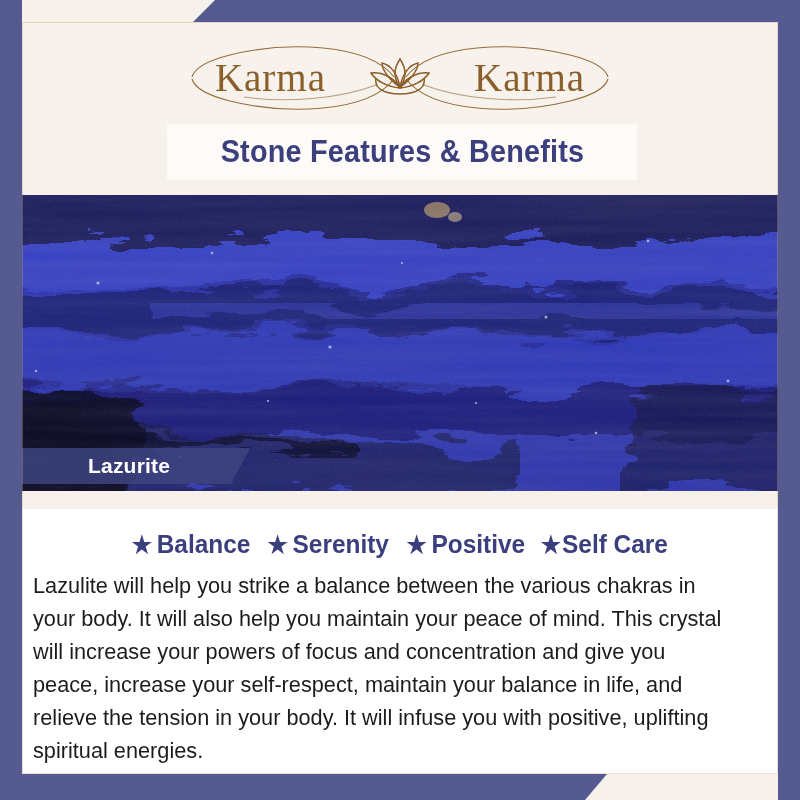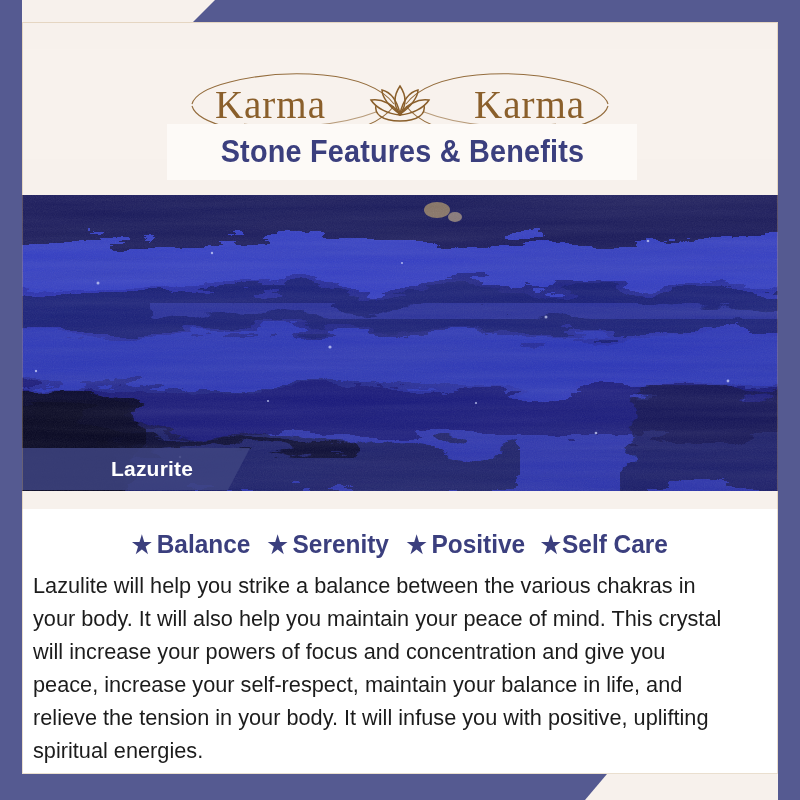--- a/index.html
+++ b/index.html
@@ -42,21 +42,20 @@
     border:1px solid rgba(196,162,118,.35);
     pointer-events:none; z-index:5;
   }
 
   
   .header{
     position:absolute; left:22px; top:22px; right:22px; height:110px;
     background:#f8f2ed;
     display:flex; align-items:center; justify-content:center;
     z-index:2;
-    margin-top:27px;
   }
   .logo{
     position:relative;
     display:flex; align-items:center; justify-content:center;
     width:420px; height:80px;
   }
   .logo svg{position:absolute; left:0; top:0;}
   .logo-word{
     position:relative;
     font-family:"Liberation Serif", serif;
@@ -91,26 +90,25 @@
   .photo{
     position:absolute; left:0; top:195px; width:800px; height:296px;
     overflow:hidden; z-index:1;
     background:#1b1f6e;
   }
   .photo .tex{position:absolute; left:0; top:0; width:800px; height:296px;}
 
   
   .name-band{
     position:absolute; left:0; top:448px;
-    width:250px; height:42px;
+    width:250px; height:36px;
     background:rgba(62,67,128,.86);
     clip-path:polygon(0 0, 250px 0, 228px 42px, 0 42px);
     display:flex; align-items:center;
     z-index:3;
-    padding-left:23px;
   }
   .name-band span{
     color:#ffffff;
     font-size:21px;
     font-weight:bold;
     padding-left:88px;
     letter-spacing:.2px;
   }
 
   

